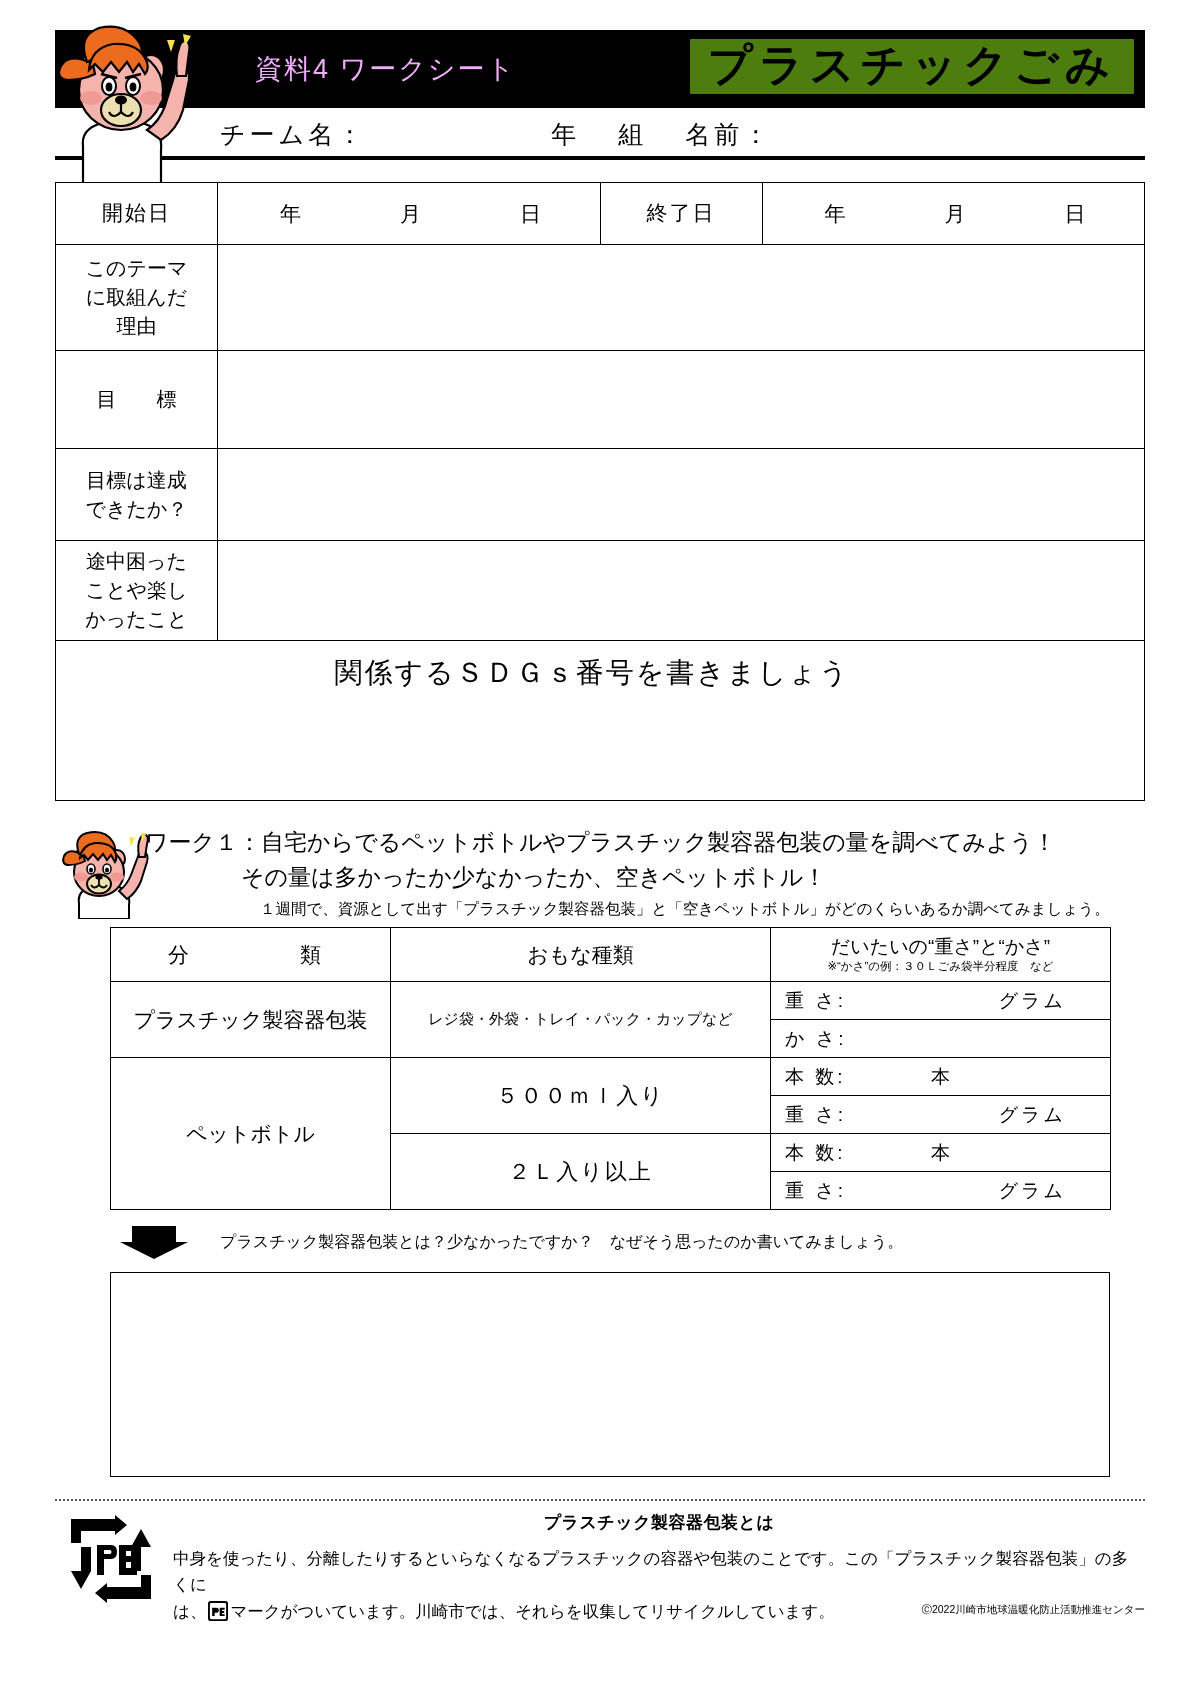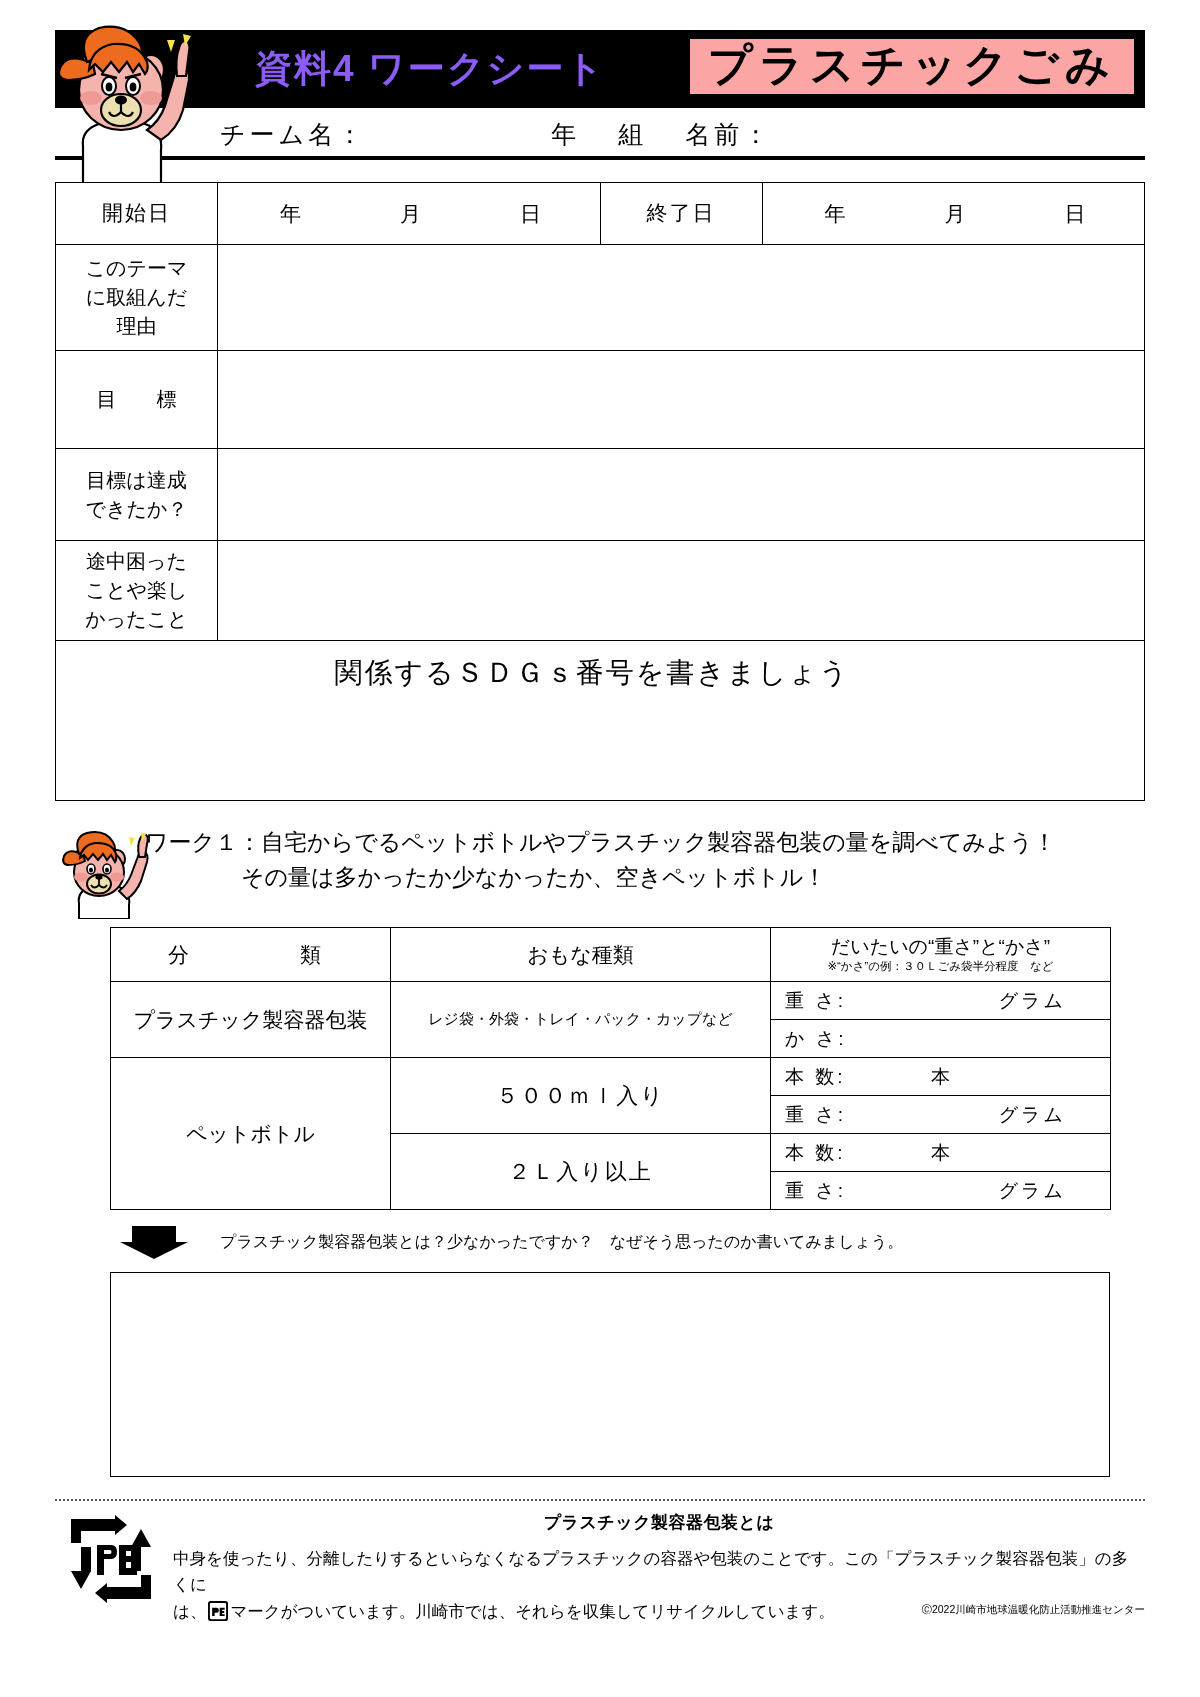--- a/index.html
+++ b/index.html
@@ -14,26 +14,26 @@
   }
   .page { position:relative; width:1200px; height:1697px; padding:0 55px; }
 
   
   .header-wrap { position:relative; margin-top:30px; height:130px; }
   .black-bar {
     position:absolute; left:0; top:0; width:1090px; height:78px;
     background:#000; display:flex; align-items:center;
   }
   .hdr-doc-title {
-    color:#8b5cf6; font-weight:bold; font-size:37px; letter-spacing:2px;
+    color:#f0abfc; font-weight:normal; font-size:27px; letter-spacing:2px;
     margin-left:200px; white-space:nowrap;
   }
   .hdr-main-title-box {
     position:absolute; right:9px; top:7px;
-    background:#fca5a5; border:2px solid #000;
+    background:#4d7c0f; border:2px solid #000;
     padding:2px 18px 5px 18px;
   }
   .hdr-main-title {
     font-size:44px; font-weight:bold; letter-spacing:6px;
     font-family:"DejaVu Sans",sans-serif; white-space:nowrap; line-height:1.1;
   }
   .namerow {
     position:absolute; left:0; top:82px; width:1090px; height:48px;
     border-bottom:4px solid #000;
     display:flex; align-items:center;
@@ -221,20 +221,21 @@
       <ellipse cx="42" cy="55" rx="12" ry="9.5" fill="#EDE0B0" stroke="#000" stroke-width="2"></ellipse>
       <path d="M42 50 L42 56" stroke="#000" stroke-width="1.8"></path>
       <path d="M42 56 Q37 61 34 56" stroke="#000" stroke-width="1.8" fill="none"></path>
       <path d="M42 56 Q47 61 50 56" stroke="#000" stroke-width="1.8" fill="none"></path>
       <ellipse cx="42" cy="48" rx="3.6" ry="2.8" fill="#000"></ellipse>
       <path d="M72 8 L74 17 L78 9 Z" fill="#F5E14B"></path>
       <path d="M84 4 L85 13 L89 5 Z" fill="#F5E14B"></path>
     </svg>
     <div class="work-line1">ワーク１：自宅からでるペットボトルやプラスチック製容器包装の量を調べてみよう！</div>
     <div class="work-line2">その量は多かったか少なかったか、空きペットボトル！</div>
+    <div class="work-sub">１週間で、資源として出す「プラスチック製容器包装」と「空きペットボトル」がどのくらいあるか調べてみましょう。</div>
   </div>
 
   <table class="t2">
     <colgroup>
       <col style="width:280px">
         <col style="width:380px">
       <col style="width:340px">
     </colgroup>
     <tbody>
         <tr>

